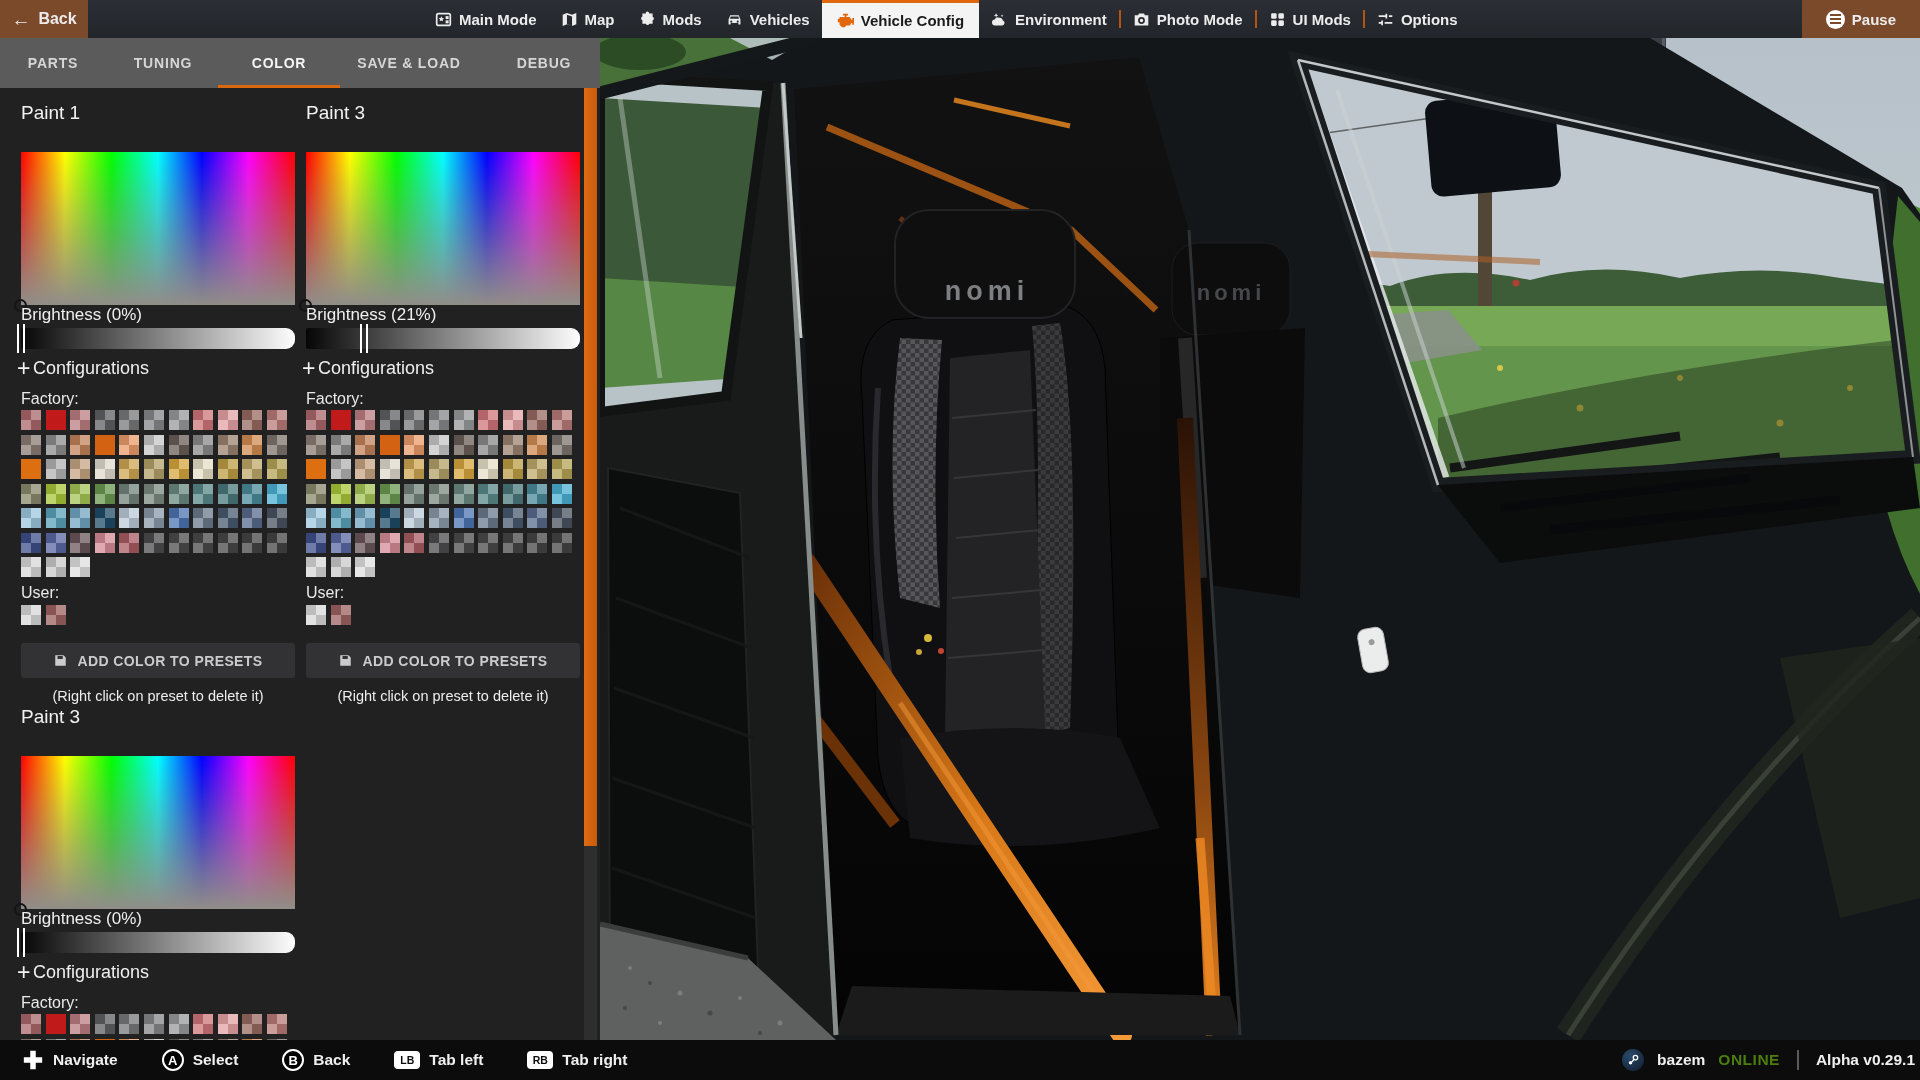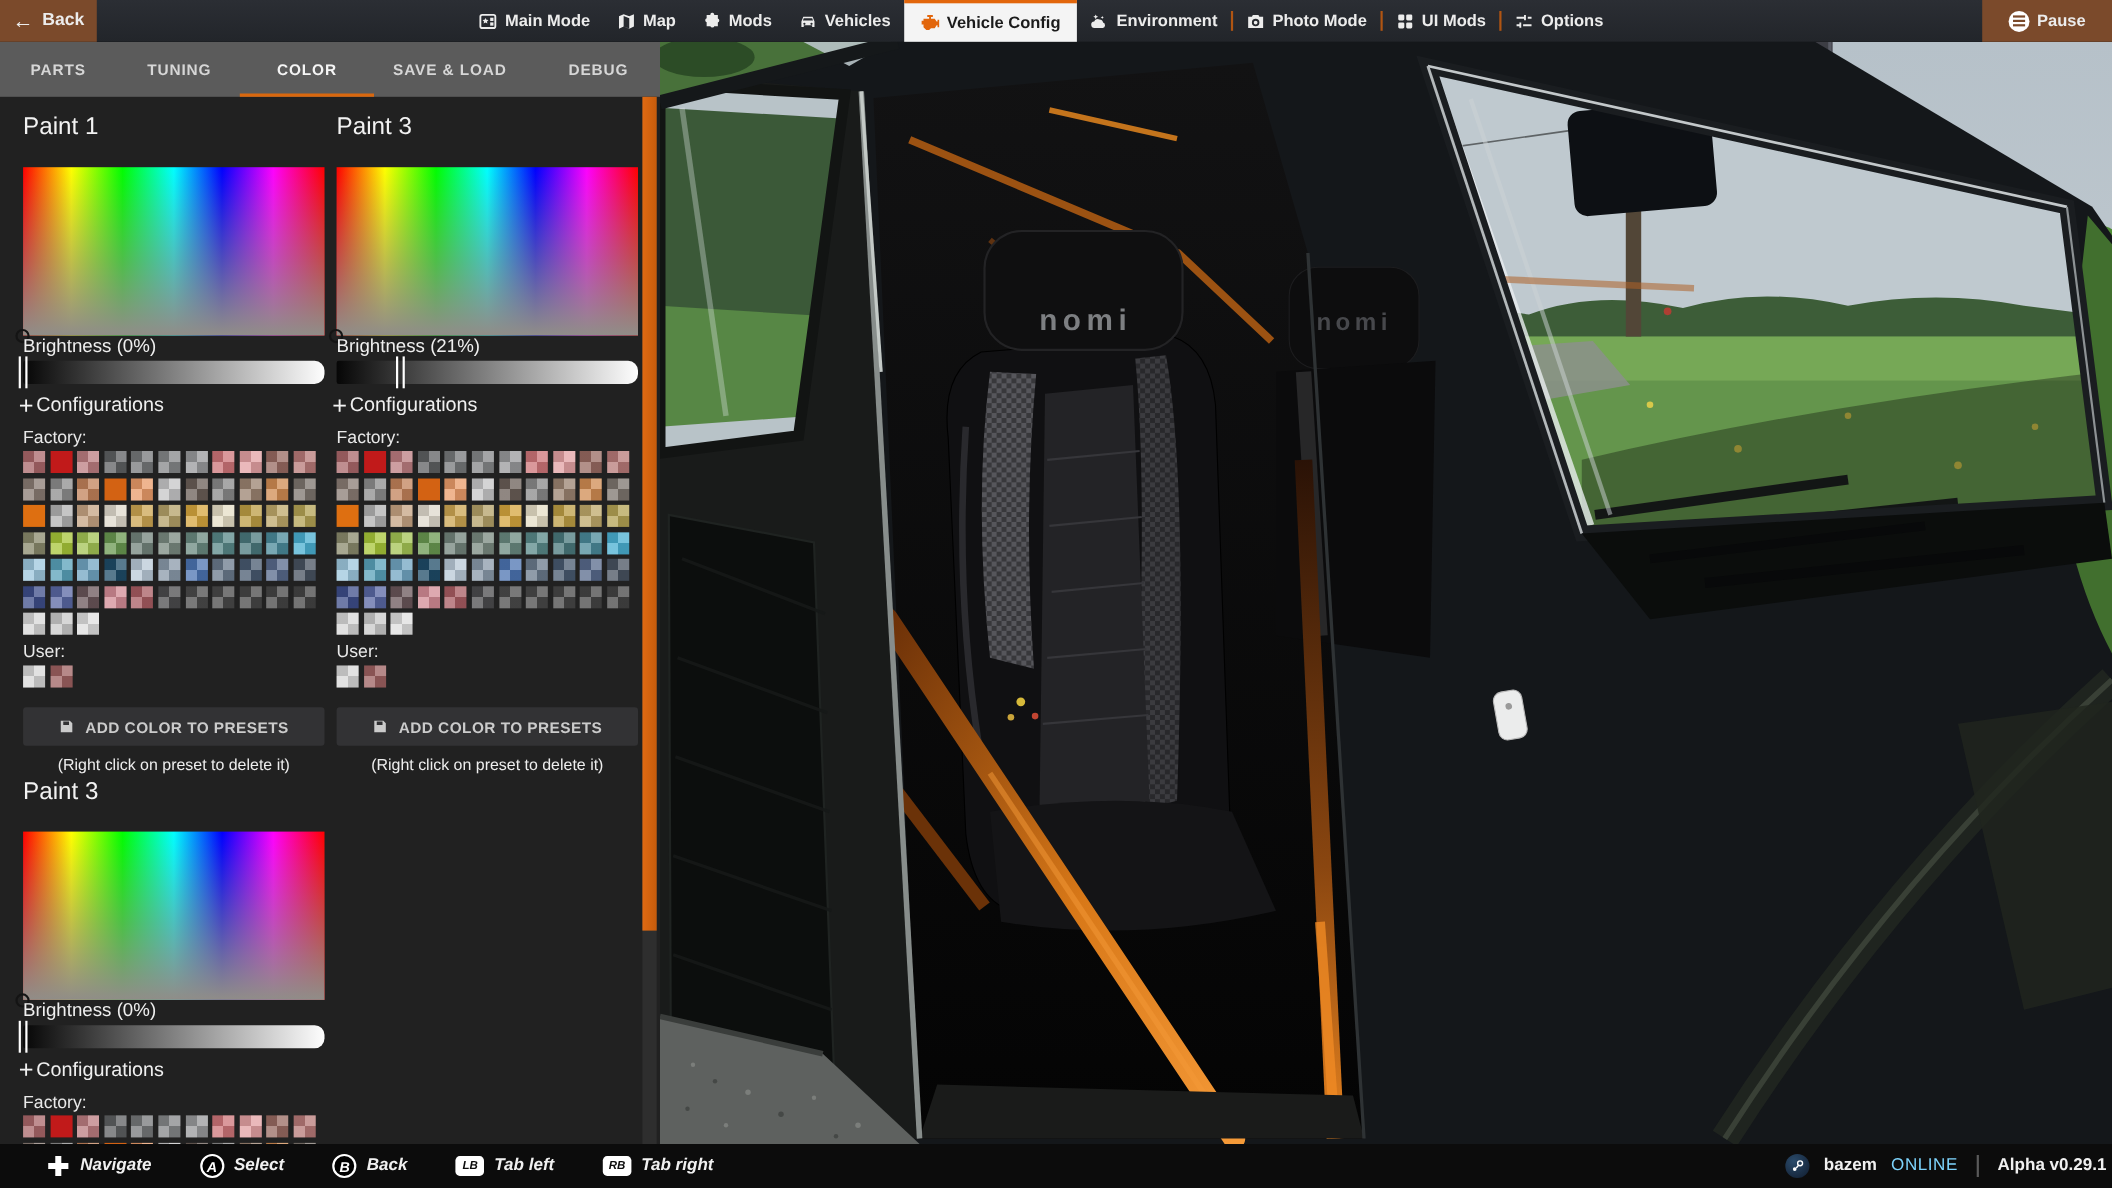--- a/index.html
+++ b/index.html
@@ -36,21 +36,21 @@
            background:rgba(128,128,128,.62);}
   .stab{position:absolute;top:0;height:50px;display:flex;align-items:center;justify-content:center;
         font-size:14px;font-weight:700;letter-spacing:.8px;color:#d6d6d6;cursor:pointer;}
   .stab.active{color:#f5f5f5;}
   .stab.active::after{content:"";position:absolute;left:0;right:0;bottom:0;height:3px;background:#d9680f;}
   #scrollbar{position:absolute;left:584px;top:50px;width:13px;height:952px;background:#2e2e2e;}
   #scrollbar .thumb{position:absolute;left:0;top:0;width:13px;height:758px;
                     background:linear-gradient(90deg,#e06a12,#c85c0c);}
 
   .paintcol{position:absolute;width:274px;}
-  .p-name{font-size:22px;color:#f2f2f2;height:25px;}
+  .p-name{font-size:19px;color:#f2f2f2;height:25px;}
   .picker{position:relative;width:274px;height:153px;margin-top:0;
     background:
       linear-gradient(to bottom, rgba(141,138,132,0) 0%, rgba(141,138,132,.55) 55%, rgba(144,141,136,.96) 96%, #908d88 100%),
       linear-gradient(to right,#f00 0%,#ff0 16%,#0f0 33%,#0ff 50%,#00f 66%,#f0f 83%,#f00 100%);}
   .picker .marker{position:absolute;left:-7px;bottom:-7px;width:13px;height:13px;border-radius:50%;
                   border:2.5px solid #141414;background:transparent;}
   .b-label{position:absolute;left:0;font-size:17px;color:#efefef;}
   .slider{position:absolute;left:0;width:274px;height:21px;border-radius:2px 9px 9px 2px;
           background:linear-gradient(to right,#060606,#fdfdfd);cursor:pointer;}
   .slider .handle{position:absolute;top:-4px;width:8px;height:29px;
@@ -71,32 +71,32 @@
 
   
   #scene{position:absolute;left:600px;top:38px;width:1320px;height:1002px;z-index:10;}
   #scene svg{display:block;width:100%;height:100%;}
   .nomi1{font:bold 27px "Liberation Sans",sans-serif;letter-spacing:5px;fill:#7d7f82;}
   .nomi2{font:bold 22px "Liberation Sans",sans-serif;letter-spacing:4px;fill:#47484c;}
 
   
   #statusbar{position:absolute;left:0;top:1040px;width:1920px;height:40px;background:#0c0c0c;z-index:40;
              display:flex;align-items:center;color:#f0f0f0;font-size:15.5px;font-weight:600;}
-  #hints{display:flex;align-items:center;gap:44px;padding-left:42px;font-style:italic;}
+  #hints{display:flex;align-items:center;gap:44px;padding-left:22px;}
   .hg{display:flex;align-items:center;gap:9px;}
   .ghost svg{width:22px;height:22px;display:block;}
   .gbtn{width:22px;height:22px;border-radius:50%;background:#000;border:2px solid #fff;
         display:flex;align-items:center;justify-content:center;font-size:13px;font-weight:700;color:#fff;}
   .gshoulder{min-width:26px;height:18px;border-radius:4px;background:#fff;color:#0c0c0c;
              display:flex;align-items:center;justify-content:center;font-size:10.5px;font-weight:700;padding:0 3px;}
   #sb-right{position:absolute;right:5px;top:0;height:40px;display:flex;align-items:center;gap:13px;}
   .steam-ic{width:22px;height:22px;border-radius:50%;background:radial-gradient(circle at 35% 30%,#2a4a6a,#101c2e);
             display:flex;align-items:center;justify-content:center;}
   .steam-ic svg{width:14px;height:14px;}
-  #online{color:#7dd3fc;font-weight:400;letter-spacing:.5px;}
+  #online{color:#4d7c0f;font-weight:700;letter-spacing:.5px;}
   .sb-sep{width:2px;height:20px;background:#5a5a5a;margin:0 4px;}
 </style>
 </head>
 <body>
 
 <header id="topbar">
   <div id="back-btn">
     <span class="arr">←</span>
     <span>Back</span>
   </div>

